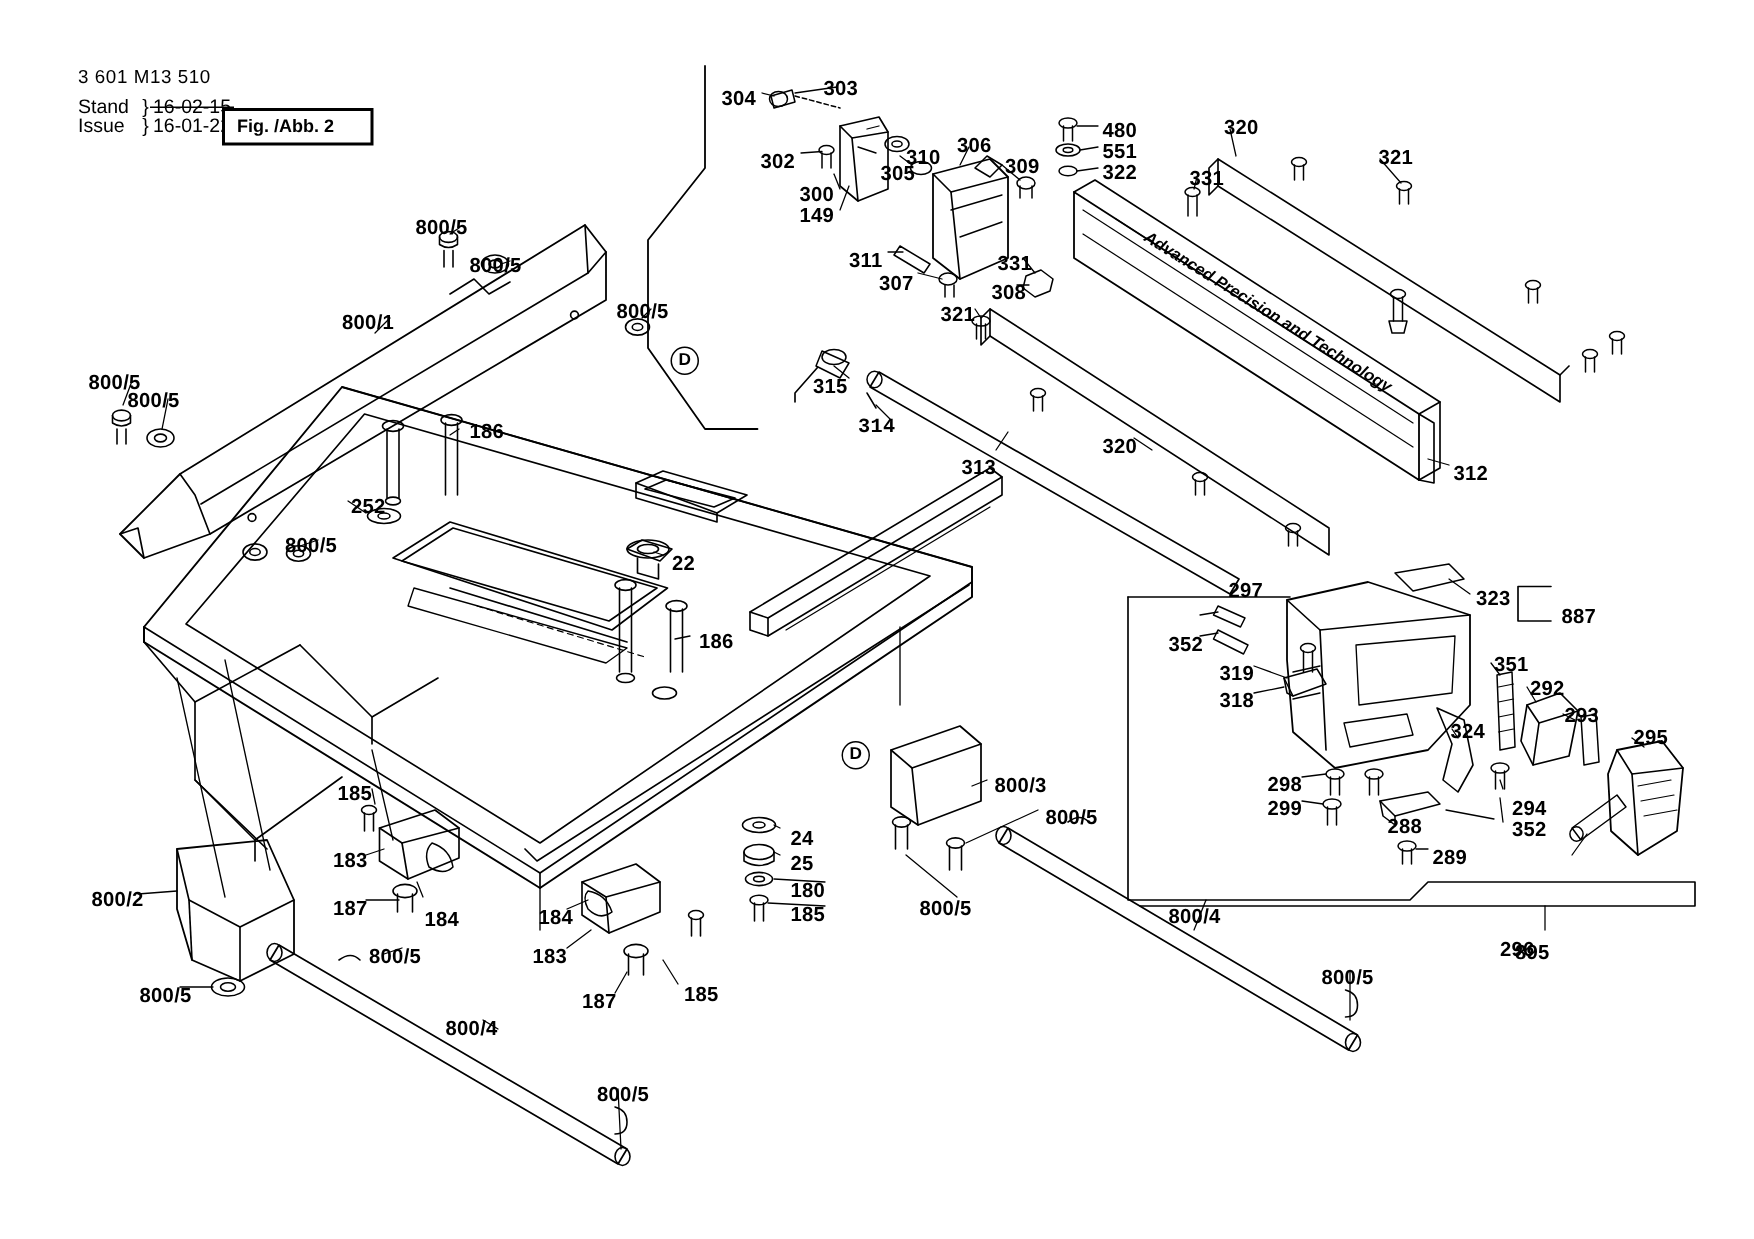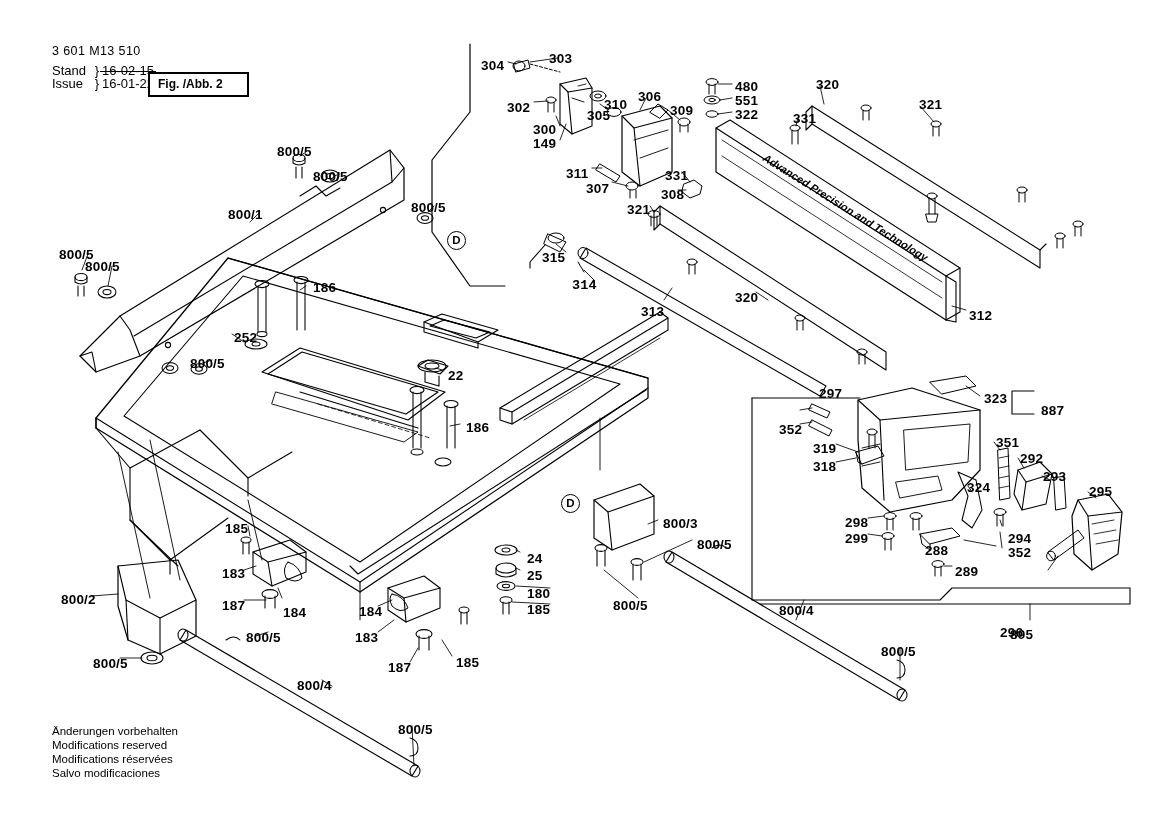--- a/index.html
+++ b/index.html
@@ -527,26 +527,20 @@
       <div class="hdr-row">
         <span class="hdr-label">Stand</span><span class="hdr-brace">}</span><span class="hdr-date struck">16-02-15</span>
       </div>
       <div class="hdr-row">
         <span class="hdr-label">Issue</span><span class="hdr-brace">}</span><span class="hdr-date">16-01-22</span>
       </div>
     </div>
   </div>
   <div class="fig-box">Fig. /Abb. 2</div>
 
-  <div class="footer">
-    <div>Änderungen vorbehalten</div>
-    <div>Modifications reserved</div>
-    <div>Modifications réservées</div>
-    <div>Salvo modificaciones</div>
-  </div>
 
   <div id="labels-layer">
       <div class="lbl" style="left: 481px; top: 58px;">304</div>
       <div class="lbl" style="left: 549px; top: 51px;">303</div>
       <div class="lbl" style="left: 587px; top: 92px; margin-top: 16px;">305</div>
       <div class="lbl" style="left: 507px; top: 100px;">302</div>
       <div class="lbl" style="left: 604px; top: 97px;">310</div>
       <div class="lbl" style="left: 638px; top: 89px;">306</div>
       <div class="lbl" style="left: 670px; top: 103px;">309</div>
       <div class="lbl" style="left: 735px; top: 79px;">480</div>

